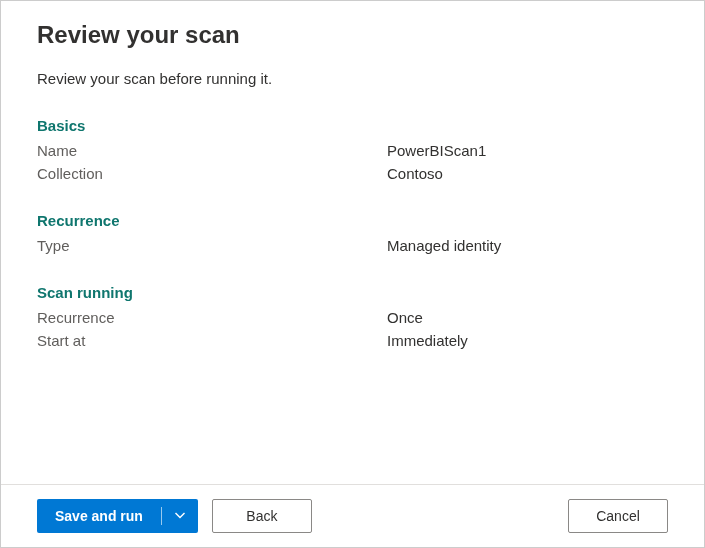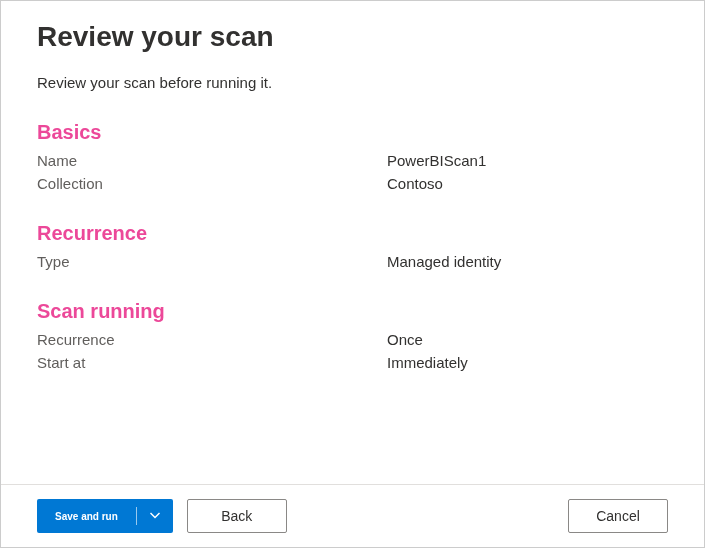--- a/index.html
+++ b/index.html
@@ -15,34 +15,34 @@
       border: 1px solid #ccc;
       display: flex;
       flex-direction: column;
     }
     .content {
       flex: 1;
       padding: 20px 36px;
       overflow: auto;
     }
     .page-title {
-      font-size: 28px;
+      font-size: 24px;
       font-weight: 600;
       color: #323130;
       margin-bottom: 21px;
     }
     .page-subtitle {
       font-size: 15px;
       color: #323130;
       margin-bottom: 30px;
       margin-top: 7px;
     }
     .section-heading {
-      color: #ec4899;
-      font-size: 20px;
+      color: #0f766e;
+      font-size: 15px;
       font-weight: 600;
       margin-bottom: 8px;
     }
     .section {
       margin-bottom: 30px;
     }
     .row {
       display: flex;
       margin-bottom: 6px;
       font-size: 15px;
@@ -85,21 +85,21 @@
       display: inline-flex;
       height: 34px;
       border-radius: 2px;
       overflow: hidden;
     }
     .split-main {
       background: #0078d4;
       color: #fff;
       border: none;
       font-family: inherit;
-      font-size: 10px;
+      font-size: 14px;
       font-weight: 600;
       padding: 8px 18px;
       cursor: pointer;
       display: inline-flex;
       align-items: center;
     }
     .split-divider {
       width: 1px;
       background: #0078d4;
       display: flex;

